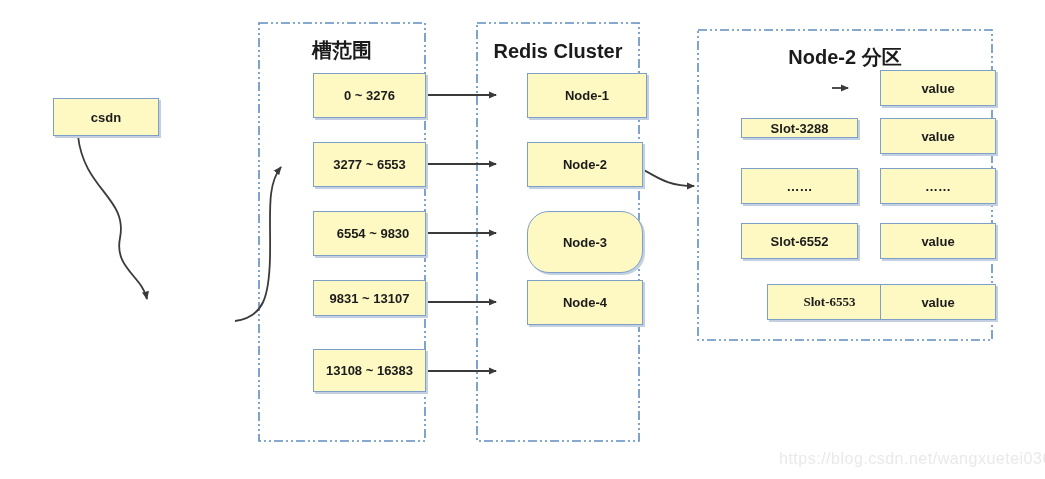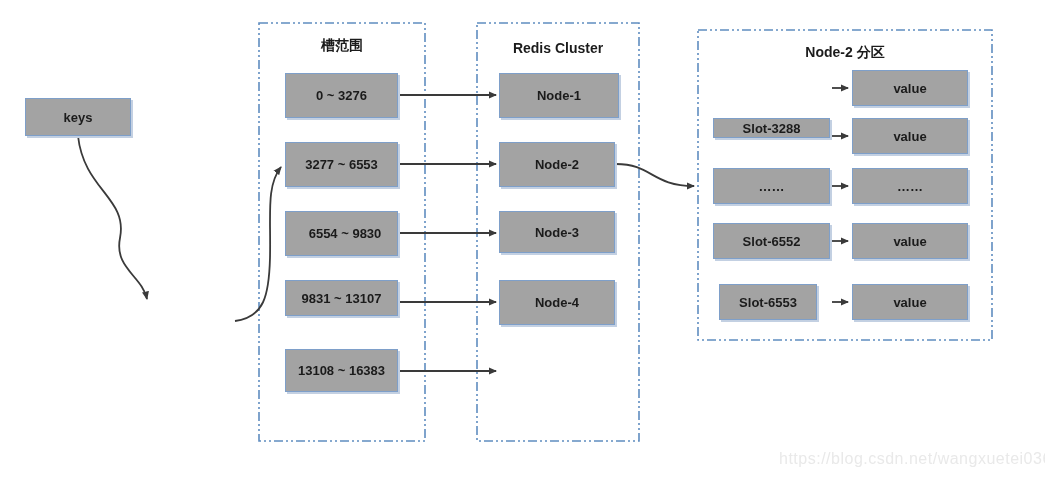--- a/index.html
+++ b/index.html
@@ -6,31 +6,32 @@
   #canvas{
     position:relative;
     width:1045px;height:479px;
     background:#ffffff;
     font-family:"Liberation Sans", sans-serif;
     overflow:hidden;
   }
   #overlay{position:absolute;left:0;top:0;width:1045px;height:479px;}
   .box{
     position:absolute;
-    background:#a3a3a3;
+    background:#fef9c3;
     border:1px solid #7e9fc9;
     box-shadow:2px 2px 0 0 #c3d0e2;
     display:flex;align-items:center;justify-content:center;
     font-size:13px;font-weight:700;color:#1b1b1b;
     box-sizing:border-box;
     text-align:center;
+    margin-left:28px;
   }
   .group-title{
     position:absolute;
-    font-size:14px;font-weight:700;color:#1b1b1b;
+    font-size:20px;font-weight:700;color:#1b1b1b;
     text-align:center;
   }
   #watermark{
     position:absolute;
     left:779px;top:450px;
     font-size:16px;color:#e9e9e9;
     letter-spacing:0.5px;
     white-space:nowrap;
   }
 </style>
@@ -62,46 +63,46 @@
 
     <path d="M 616 164 C 652 164 652 186 694 186" fill="none" stroke="#3a3a3a" stroke-width="1.8" marker-end="url(#arr)"></path>
 
     <line x1="832" y1="88" x2="848" y2="88" stroke="#3a3a3a" stroke-width="1.8" marker-end="url(#arr)"></line>
     <line x1="832" y1="136" x2="848" y2="136" stroke="#3a3a3a" stroke-width="1.8" marker-end="url(#arr)"></line>
     <line x1="832" y1="186" x2="848" y2="186" stroke="#3a3a3a" stroke-width="1.8" marker-end="url(#arr)"></line>
     <line x1="832" y1="241" x2="848" y2="241" stroke="#3a3a3a" stroke-width="1.8" marker-end="url(#arr)"></line>
     <line x1="832" y1="302" x2="848" y2="302" stroke="#3a3a3a" stroke-width="1.8" marker-end="url(#arr)"></line>
   </svg>
 
-  <div class="box" style="left:25px;top:98px;width:106px;height:38px;">keys</div>
+  <div class="box" style="left:25px;top:98px;width:106px;height:38px;">csdn</div>
 
   <div class="group-title" style="left:259px;top:37px;width:166px;">槽范围</div>
   <div class="box" style="left:285px;top:73px;width:113px;height:45px;">0 ~ 3276</div>
   <div class="box" style="left:285px;top:142px;width:113px;height:45px;">3277 ~ 6553</div>
   <div class="box" style="left:285px;top:211px;width:113px;height:45px;padding-left:7px;">6554 ~ 9830</div>
   <div class="box" style="left:285px;top:280px;width:113px;height:36px;">9831 ~ 13107</div>
   <div class="box" style="left:285px;top:349px;width:113px;height:43px;">13108 ~ 16383</div>
 
   <div class="group-title" style="left:477px;top:40px;width:162px;">Redis Cluster</div>
   <div class="box" style="left:499px;top:73px;width:120px;height:45px;">Node-1</div>
   <div class="box" style="left:499px;top:142px;width:116px;height:45px;">Node-2</div>
-  <div class="box" style="left:499px;top:211px;width:116px;height:42px;">Node-3</div>
+  <div class="box" style="left:499px;top:211px;width:116px;height:62px;border-radius:22px;">Node-3</div>
   <div class="box" style="left:499px;top:280px;width:116px;height:45px;">Node-4</div>
 
   <div class="group-title" style="left:698px;top:44px;width:294px;">Node-2 分区</div>
 
   <div class="box" style="left:852px;top:70px;width:116px;height:36px;">value</div>
 
   <div class="box" style="left:713px;top:118px;width:117px;height:20px;">Slot-3288</div>
   <div class="box" style="left:852px;top:118px;width:116px;height:36px;">value</div>
 
   <div class="box" style="left:713px;top:168px;width:117px;height:36px;">……</div>
   <div class="box" style="left:852px;top:168px;width:116px;height:36px;">……</div>
 
   <div class="box" style="left:713px;top:223px;width:117px;height:36px;">Slot-6552</div>
   <div class="box" style="left:852px;top:223px;width:116px;height:36px;">value</div>
 
-  <div class="box" style="left:719px;top:284px;width:98px;height:36px;">Slot-6553</div>
+  <div class="box" style="left:739px;top:284px;width:125px;height:36px;font-family:Liberation Serif, serif;">Slot-6553</div>
   <div class="box" style="left:852px;top:284px;width:116px;height:36px;">value</div>
 
   <div id="watermark">https://blog.csdn.net/wangxuetei036</div>
 
 </div>
 
 </body></html>

